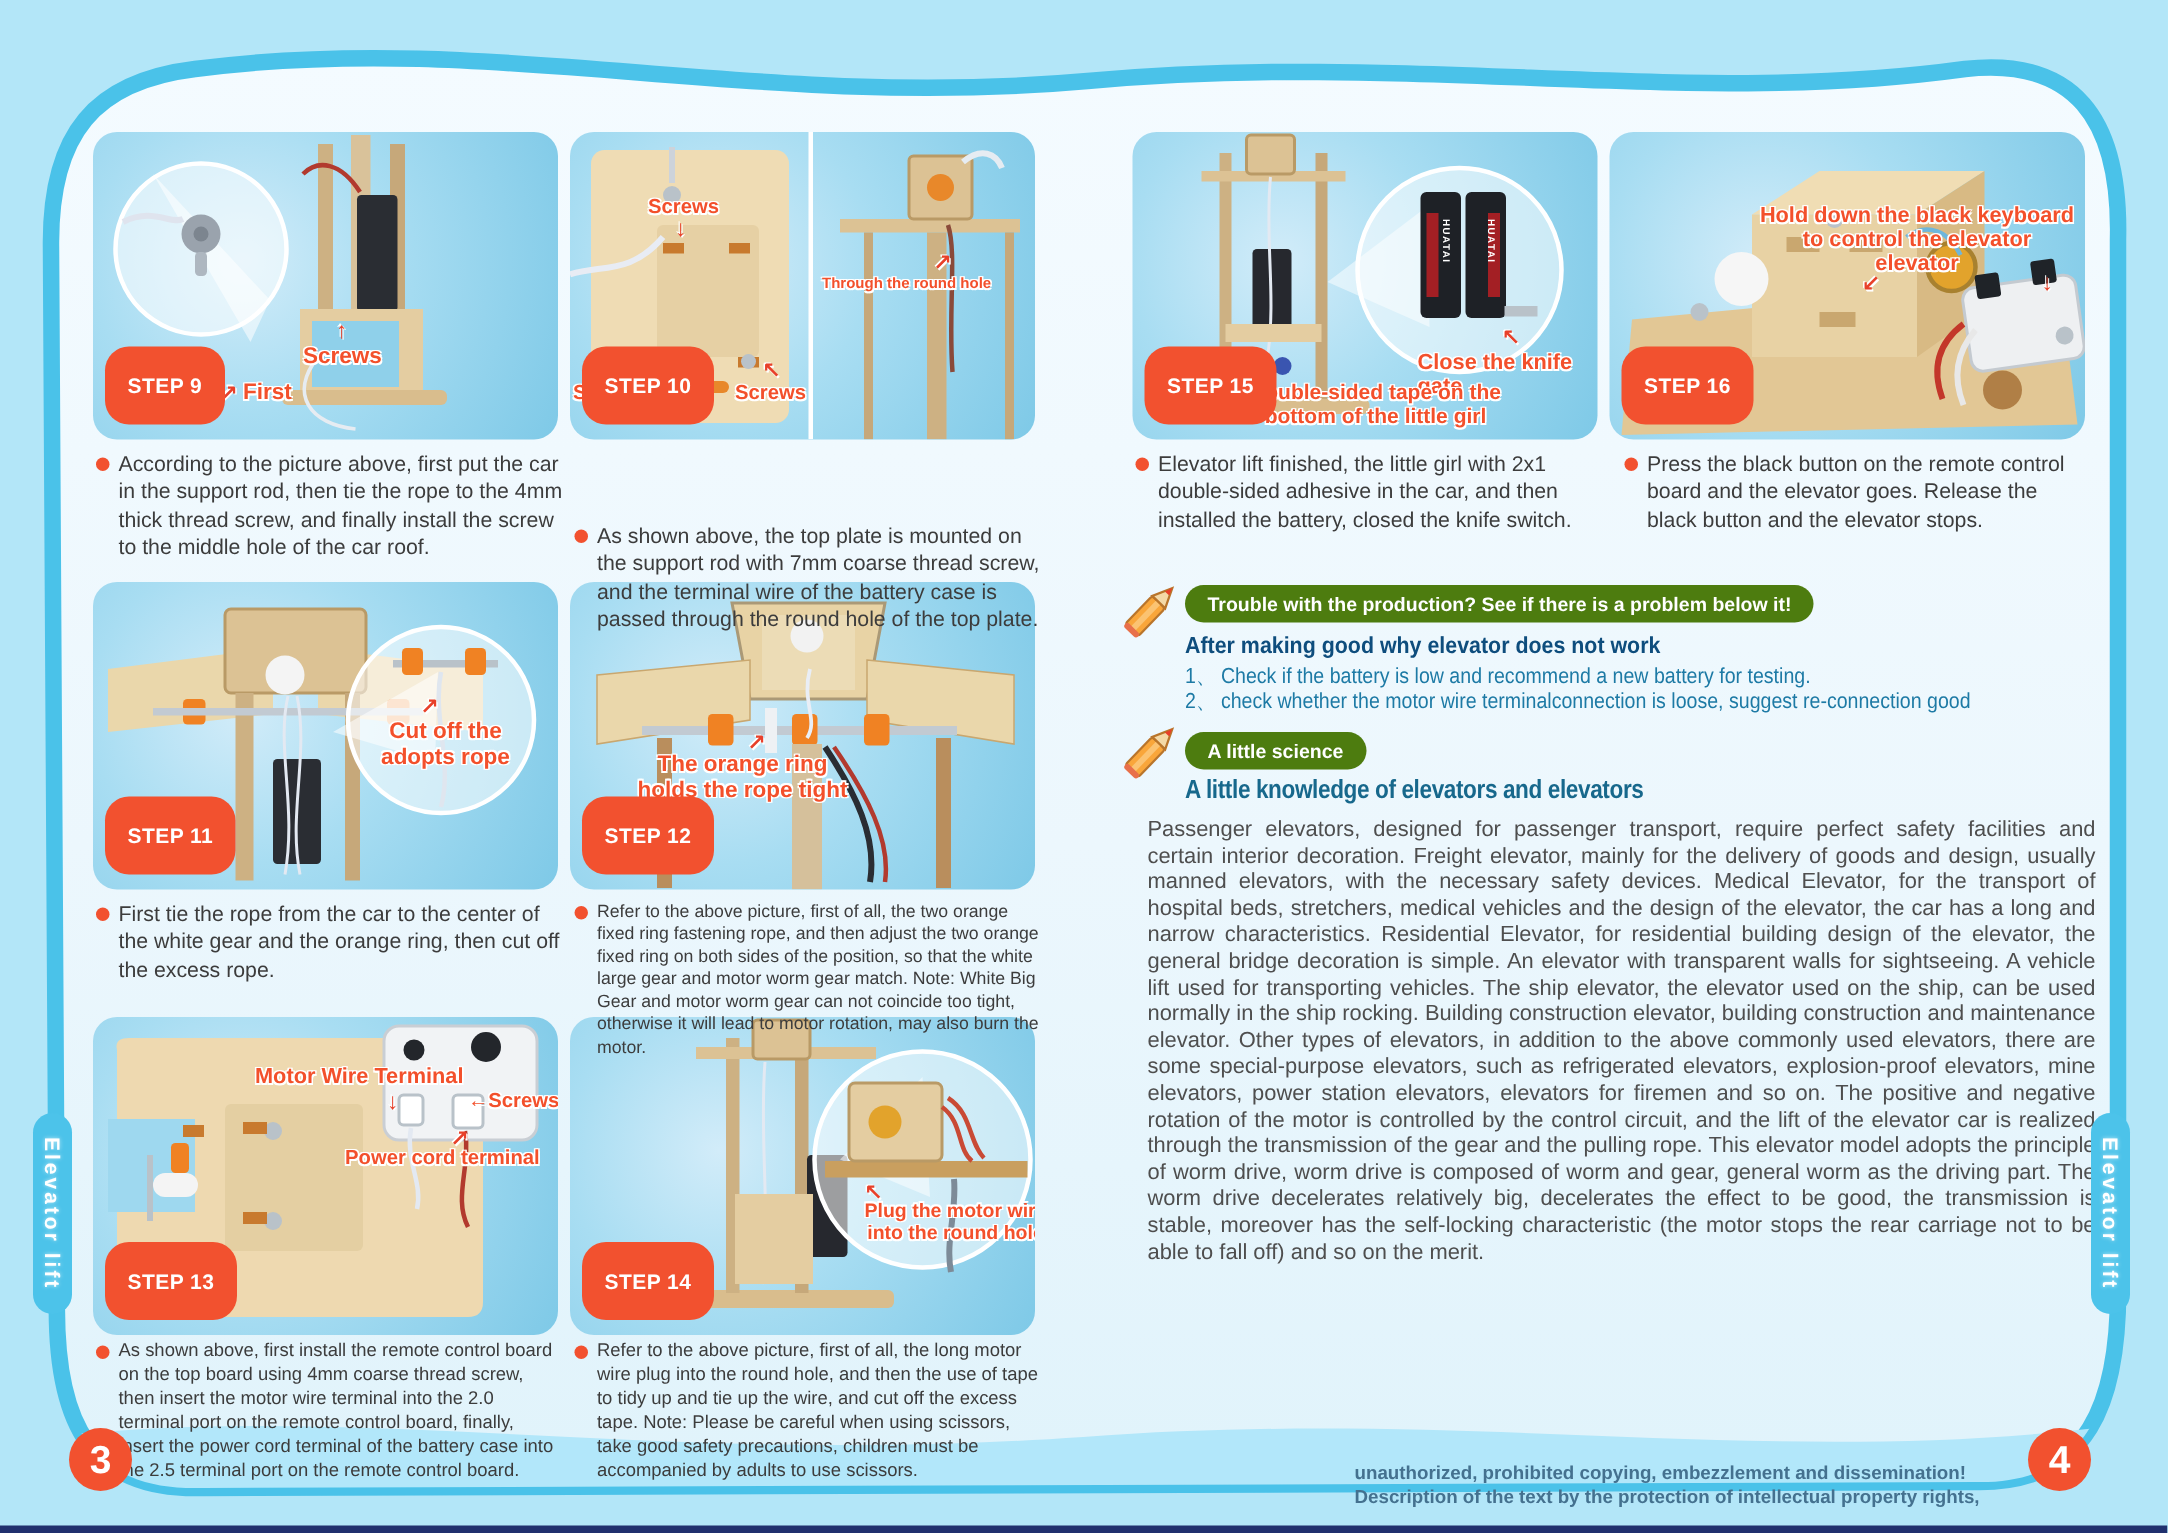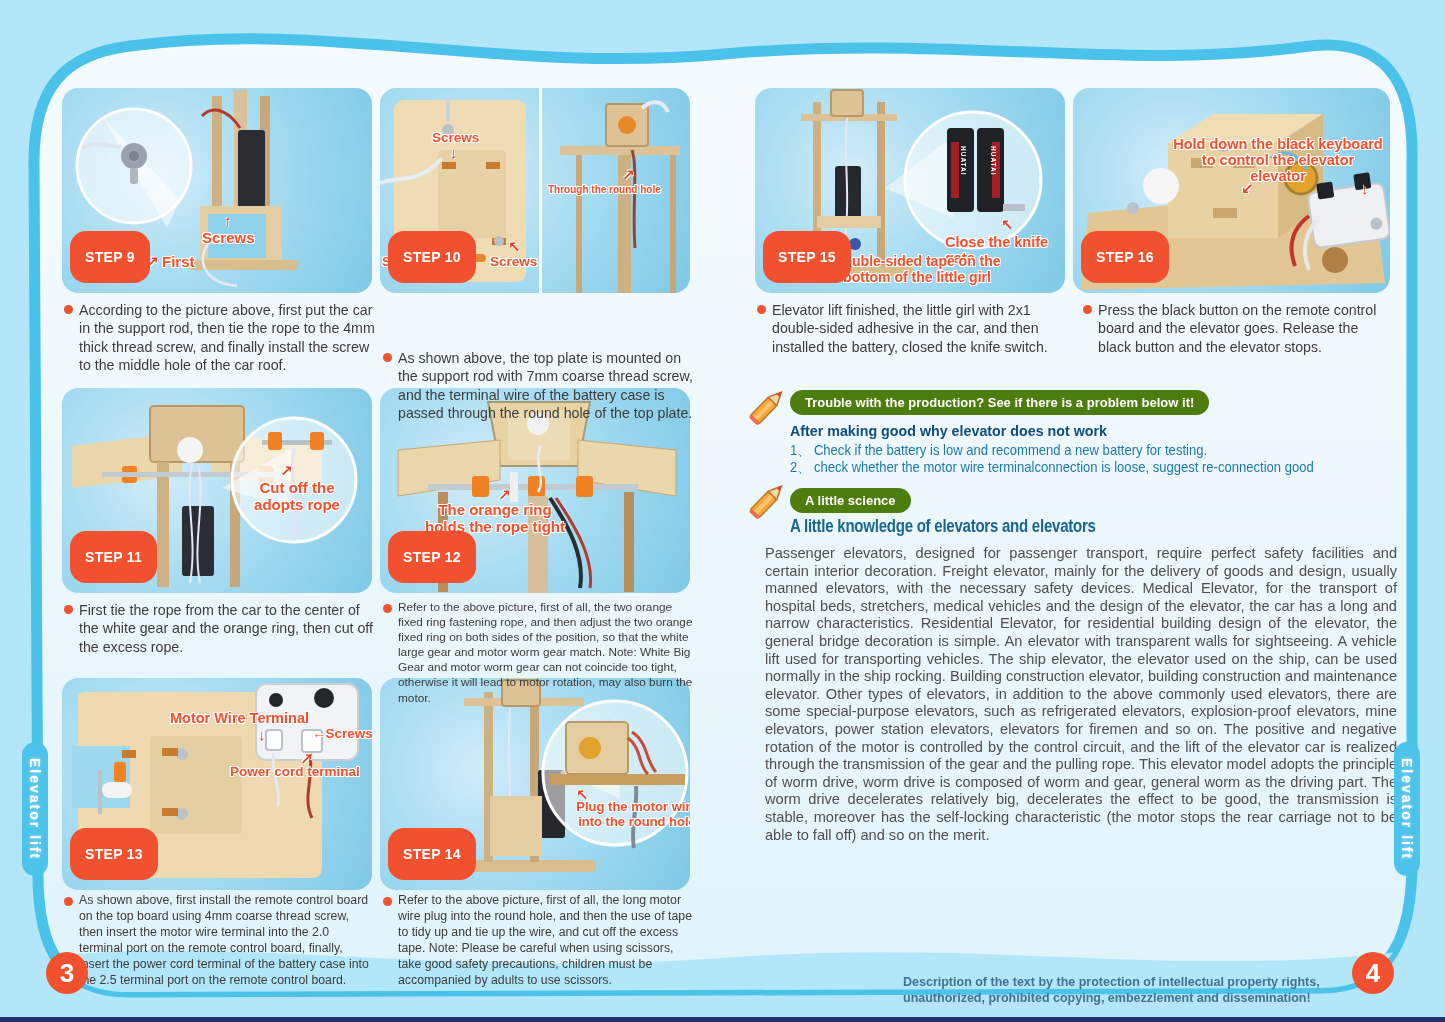--- a/index.html
+++ b/index.html
@@ -383,15 +383,15 @@
     <polygon points="15,28 27,28 21,41" fill="#f4d9a6" stroke="#b9752b" stroke-width="1.5"></polygon>
     <polygon points="19,36 23,36 21,41" fill="#e8402a"></polygon>
     <rect x="15" y="0" width="12" height="4" rx="2" fill="#e8704a"></rect>
   </g>
 </svg>
 <div class="pill" style="left:790px;top:488px;">A little science</div>
 <div class="h-science" style="left:790px;top:516px;">A little knowledge of elevators and elevators</div>
 <div class="paragraph" style="left:765px;top:545px;width:632px;">Passenger elevators, designed for passenger transport, require perfect safety facilities and certain interior decoration. Freight elevator, mainly for the delivery of goods and design, usually manned elevators, with the necessary safety devices. Medical Elevator, for the transport of hospital beds, stretchers, medical vehicles and the design of the elevator, the car has a long and narrow characteristics. Residential Elevator, for residential building design of the elevator, the general bridge decoration is simple. An elevator with transparent walls for sightseeing. A vehicle lift used for transporting vehicles. The ship elevator, the elevator used on the ship, can be used normally in the ship rocking. Building construction elevator, building construction and maintenance elevator. Other types of elevators, in addition to the above commonly used elevators, there are some special-purpose elevators, such as refrigerated elevators, explosion-proof elevators, mine elevators, power station elevators, elevators for firemen and so on. The positive and negative rotation of the motor is controlled by the control circuit, and the lift of the elevator car is realized through the transmission of the gear and the pulling rope. This elevator model adopts the principle of worm drive, worm drive is composed of worm and gear, general worm as the driving part. The worm drive decelerates relatively big, decelerates the effect to be good, the transmission is stable, moreover has the self-locking characteristic (the motor stops the rear carriage not to be able to fall off) and so on the merit.</div>
 
 <div class="footer" style="left:903px;top:974px;">
+  <div>unauthorized, prohibited copying, embezzlement and dissemination!</div>
   <div>Description of the text by the protection of intellectual property rights,</div>
-  <div>unauthorized, prohibited copying, embezzlement and dissemination!</div>
 </div>
 
 </body></html>

